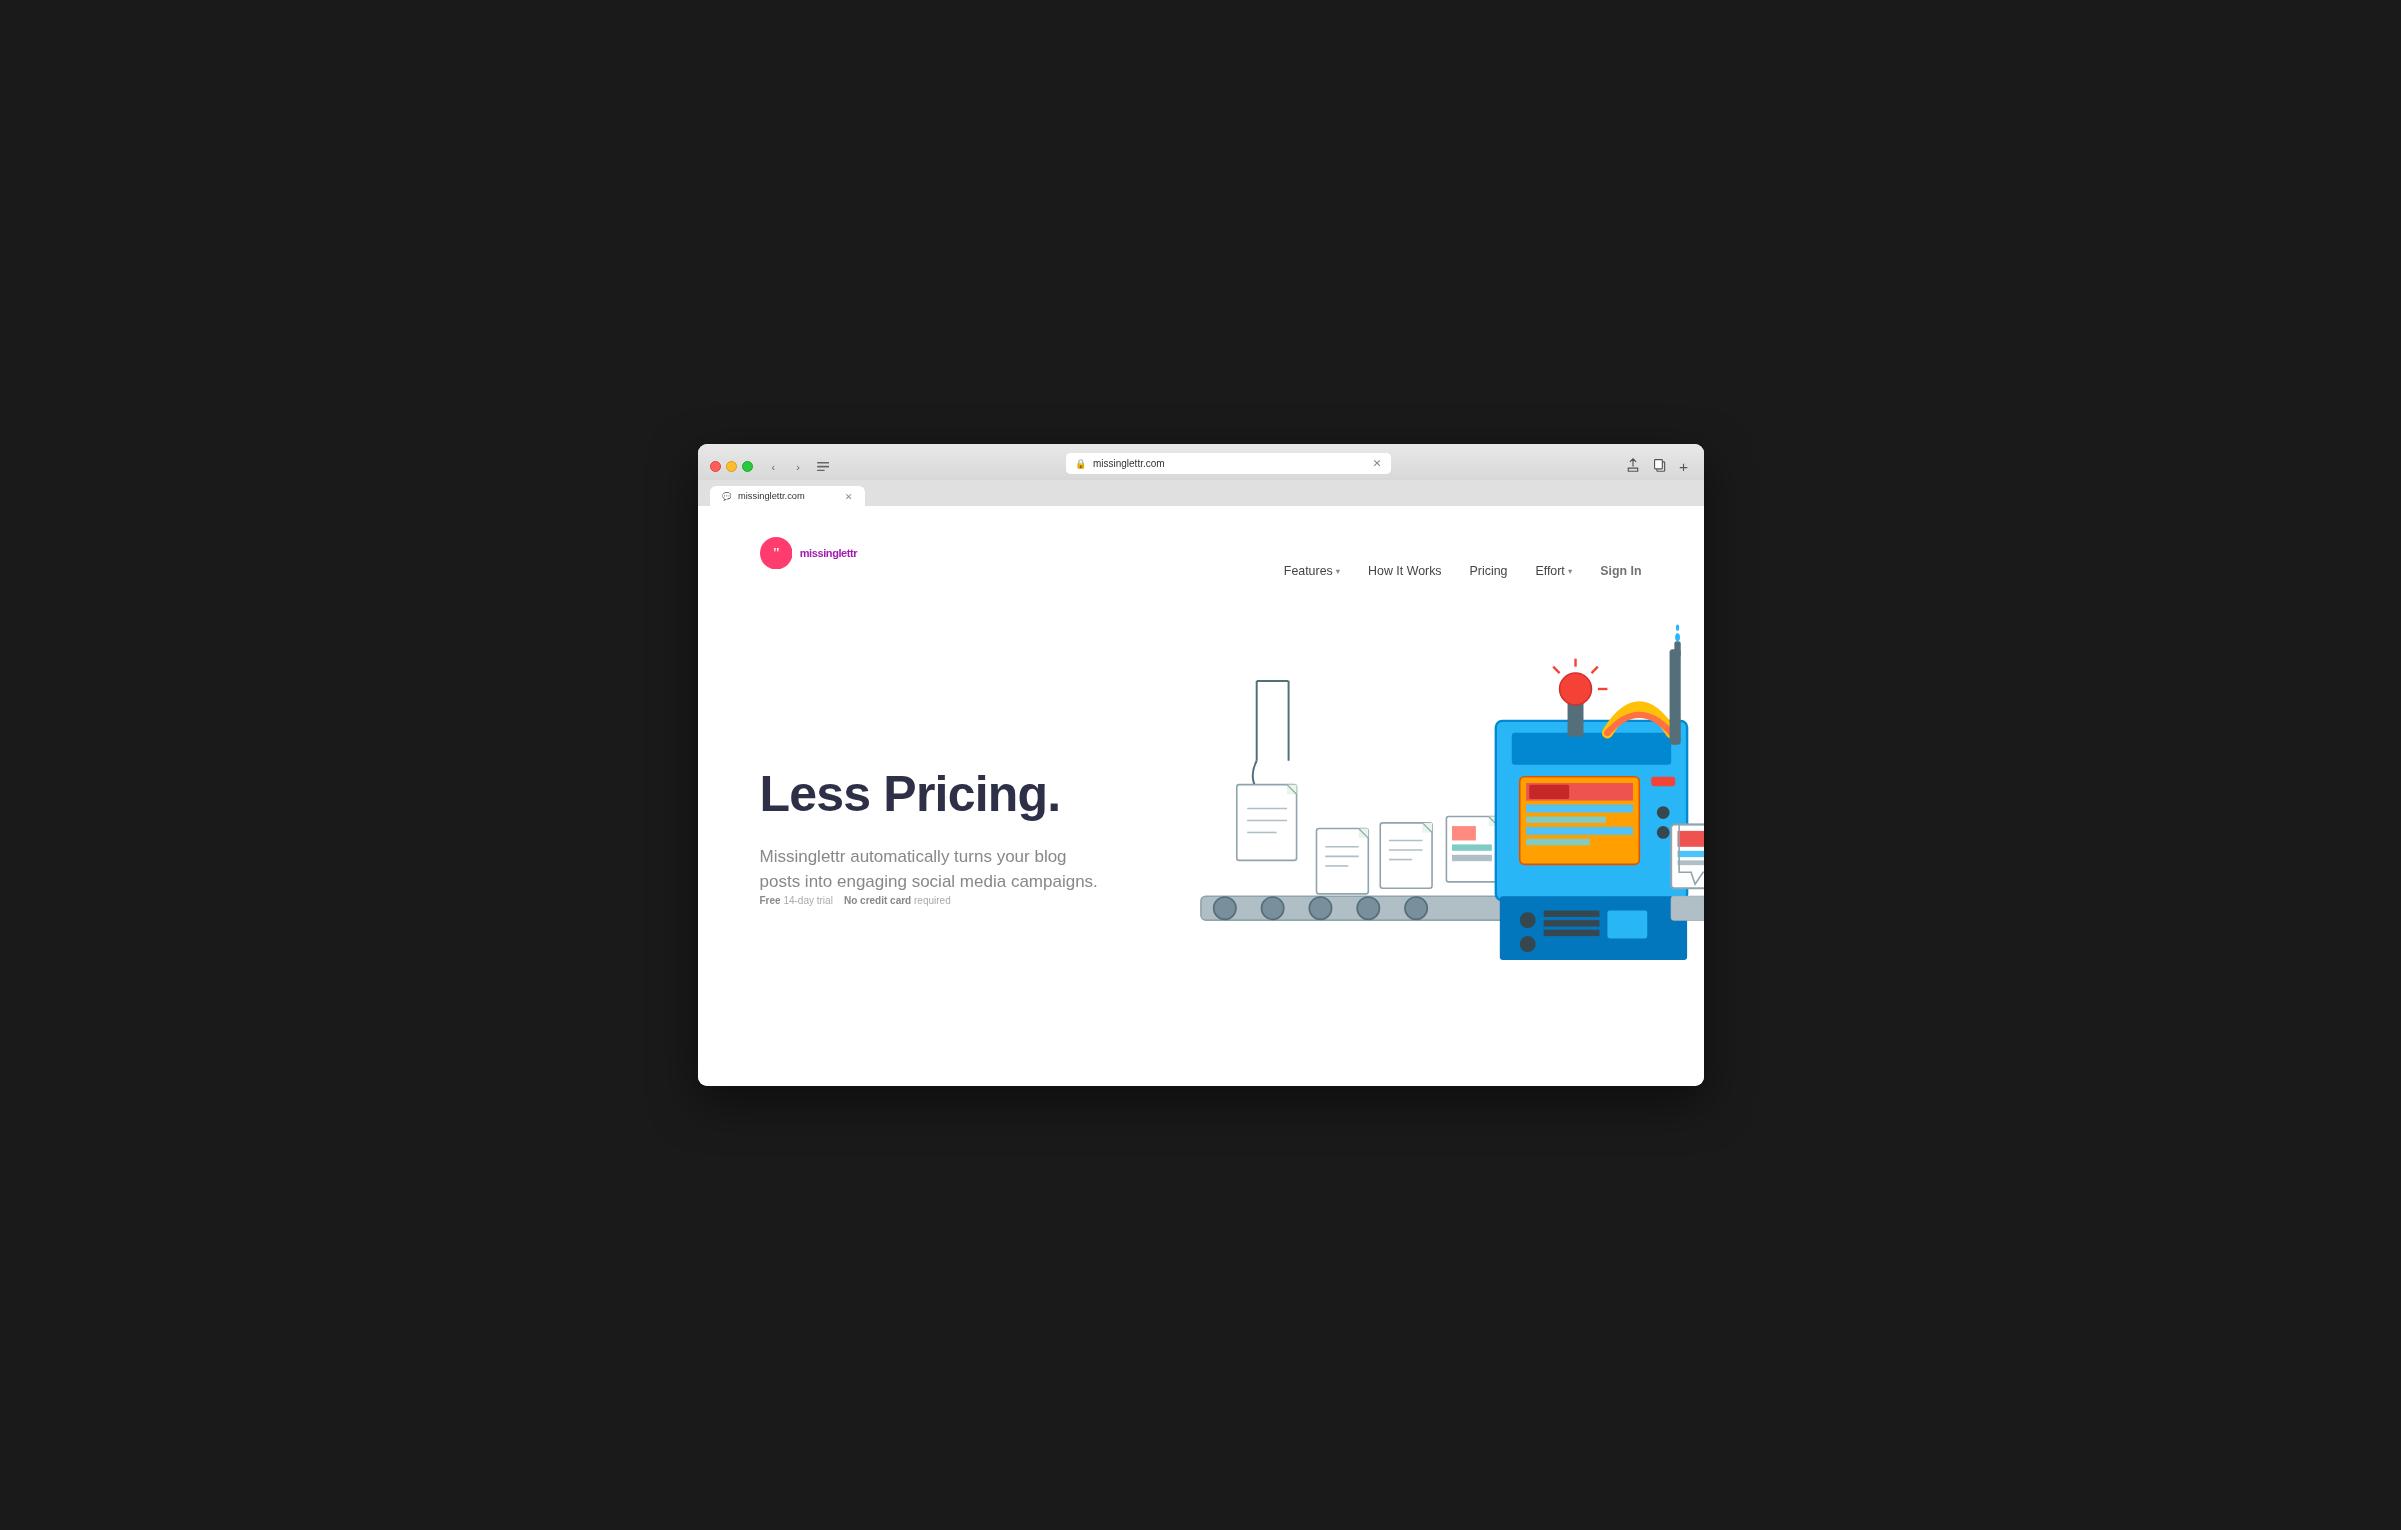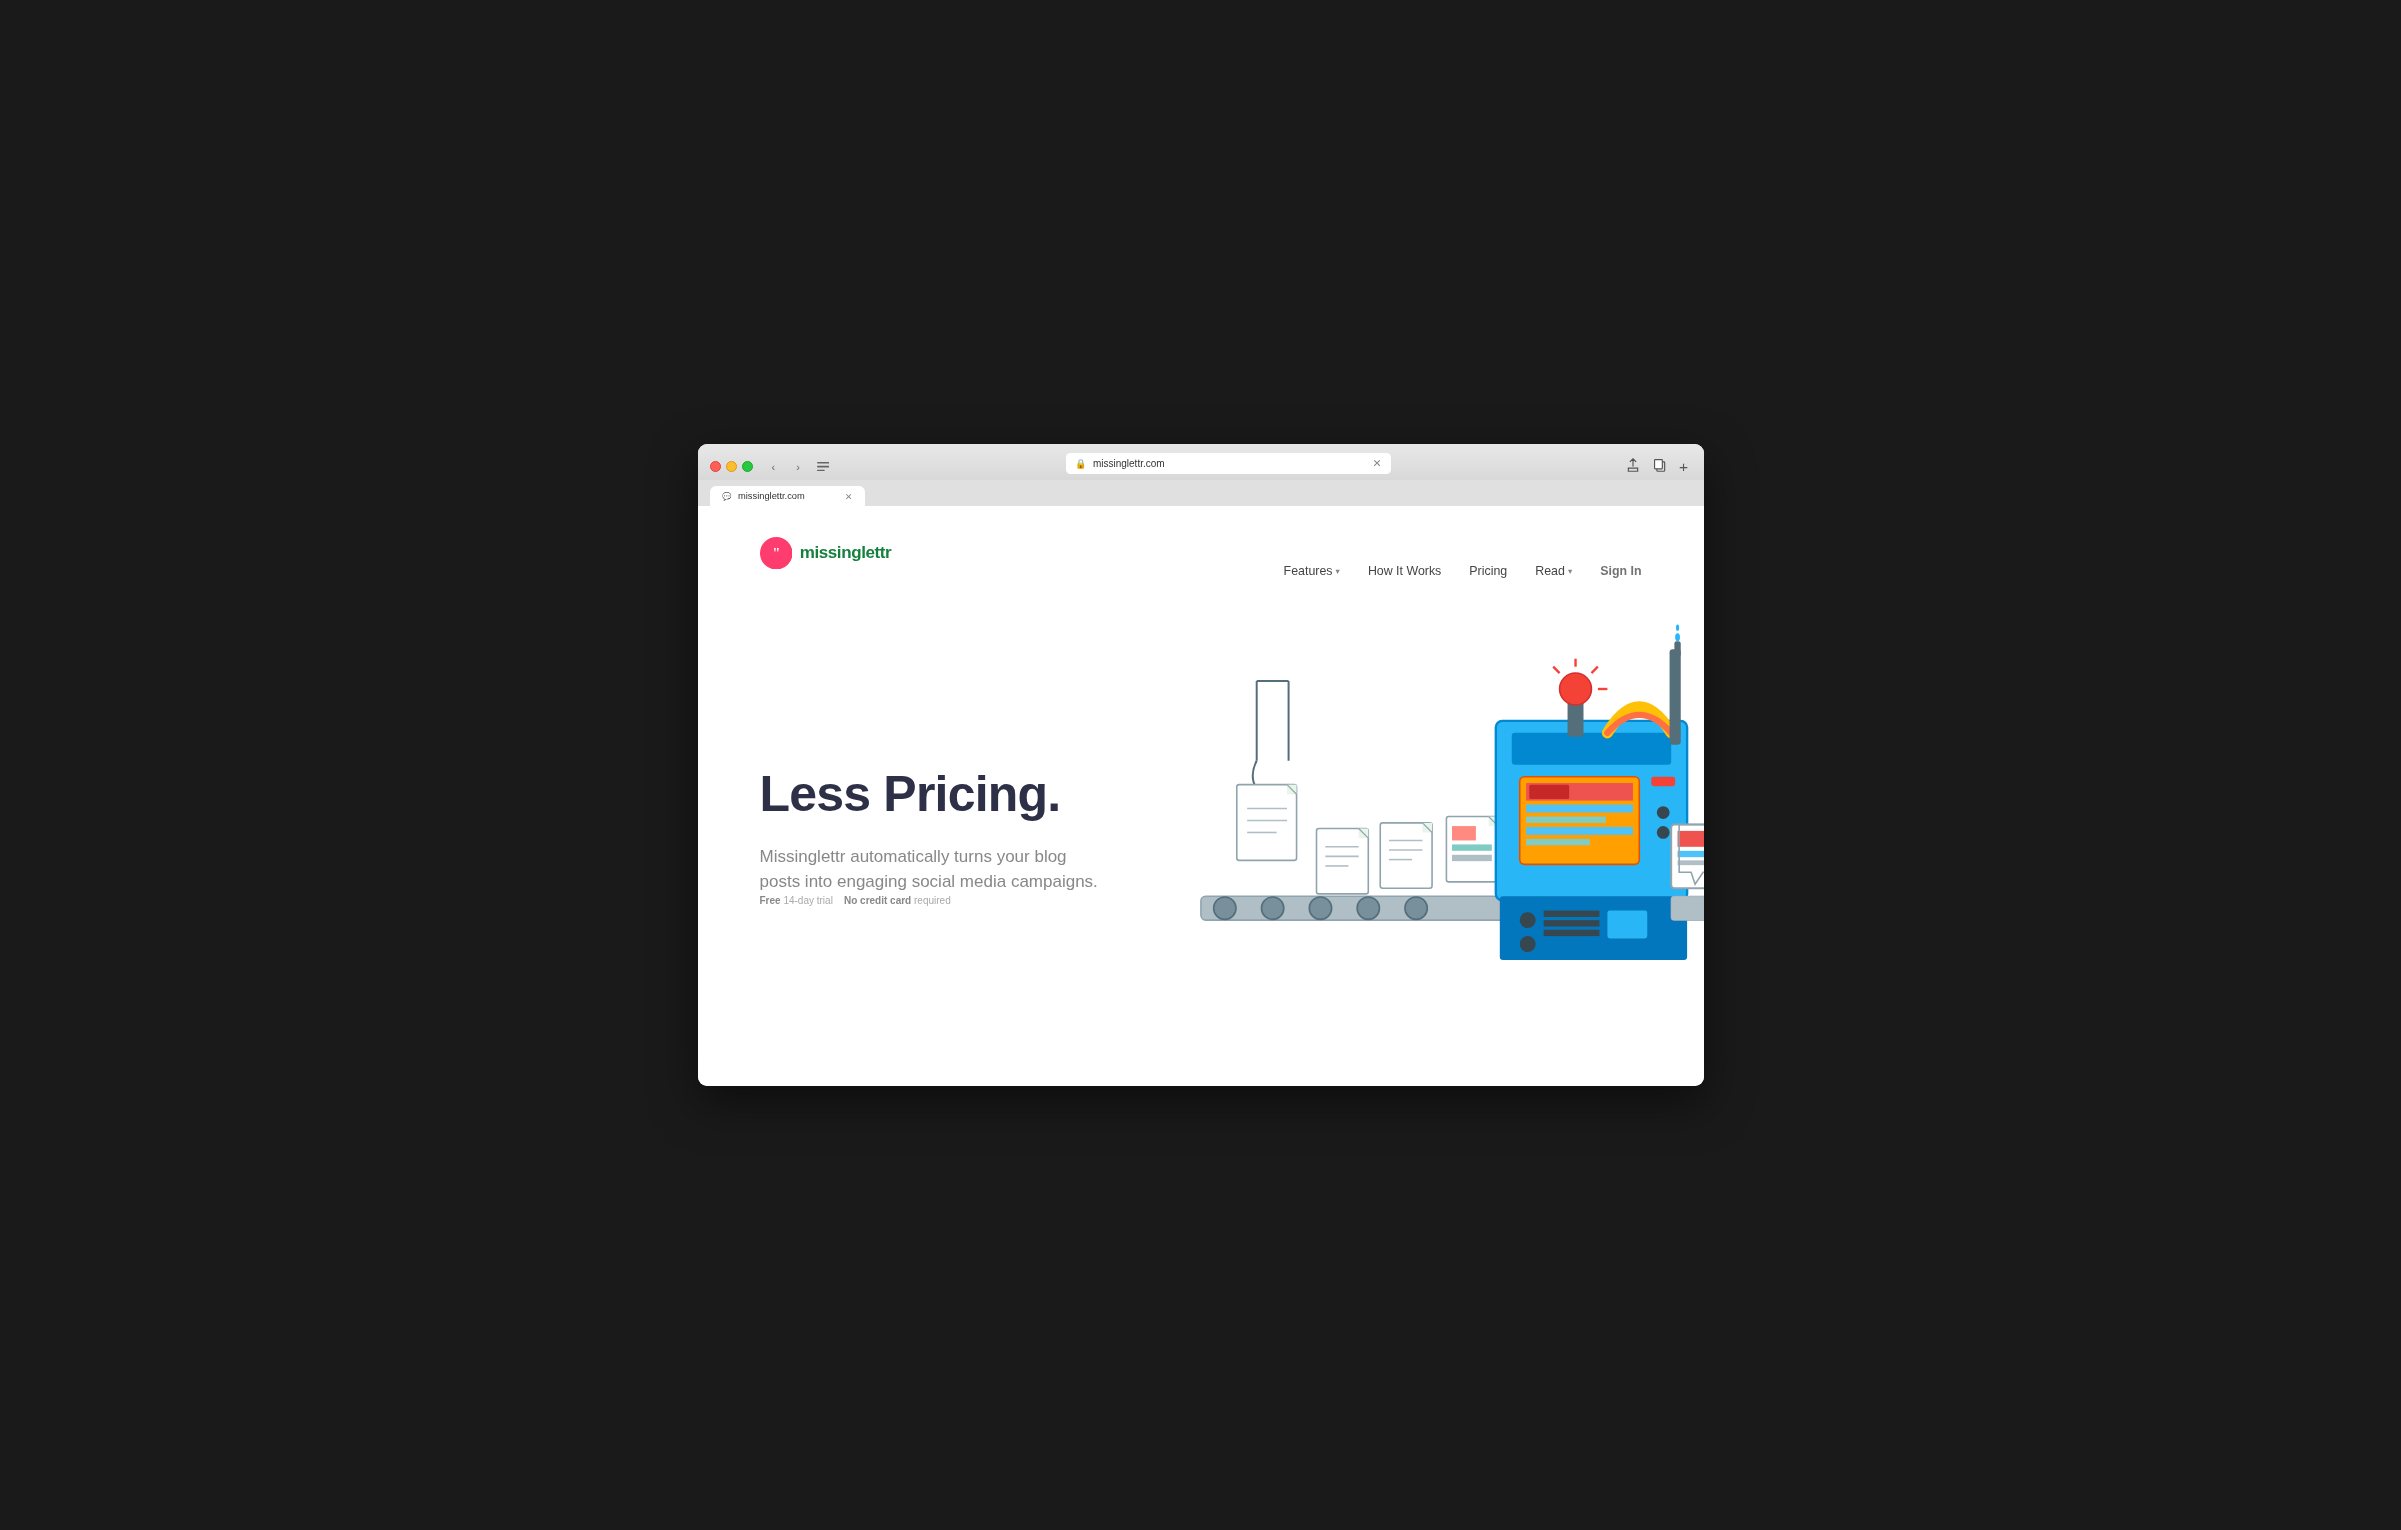--- a/index.html
+++ b/index.html
@@ -176,23 +176,23 @@
       gap: 7.7px;
       text-decoration: none;
     }
 
     .logo-icon {
       width: 32.5px;
       height: 32.5px;
     }
 
     .logo-text {
-      font-size: 17px;
+      font-size: 11px;
       font-weight: 700;
-      color: #15803d;
+      color: #a21caf;
       letter-spacing: -0.4px;
     }
 
     .nav-links {
       display: flex;
       align-items: center;
       gap: 28px;
       list-style: none;
     }
 
@@ -386,21 +386,21 @@
             <span>How It Works</span>
           </a>
         </li>
         <li>
           <a href="#">
             <span>Pricing</span>
           </a>
         </li>
         <li>
           <a href="#">
-            <span>Read</span>
+            <span>Effort</span>
             <span class="chevron">▾</span>
           </a>
         </li>
         <li>
           <a href="#" class="sign-in">
             <span>Sign In</span>
           </a>
         </li>
       </ul>
     </nav>

